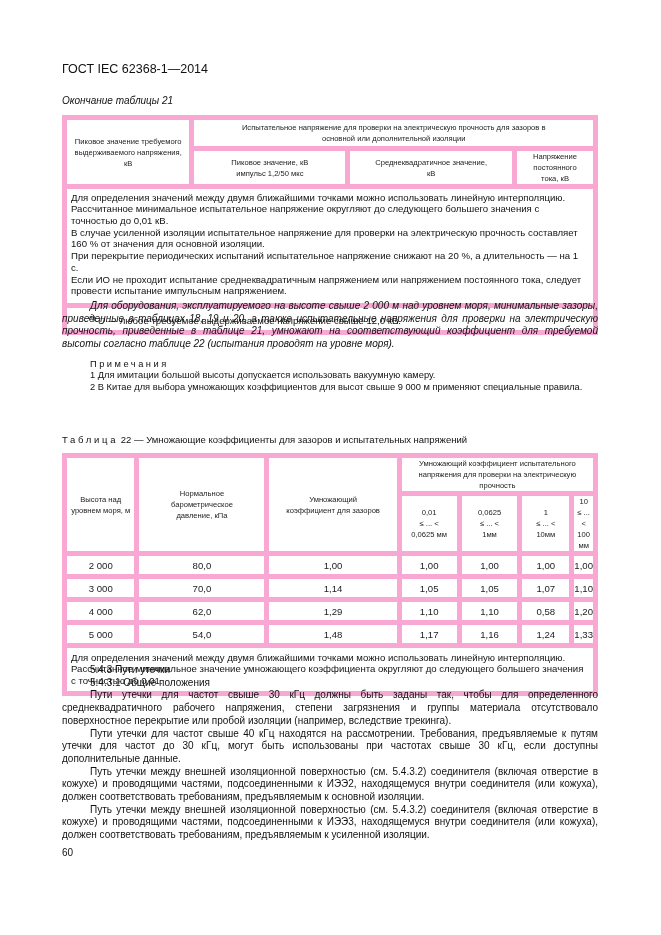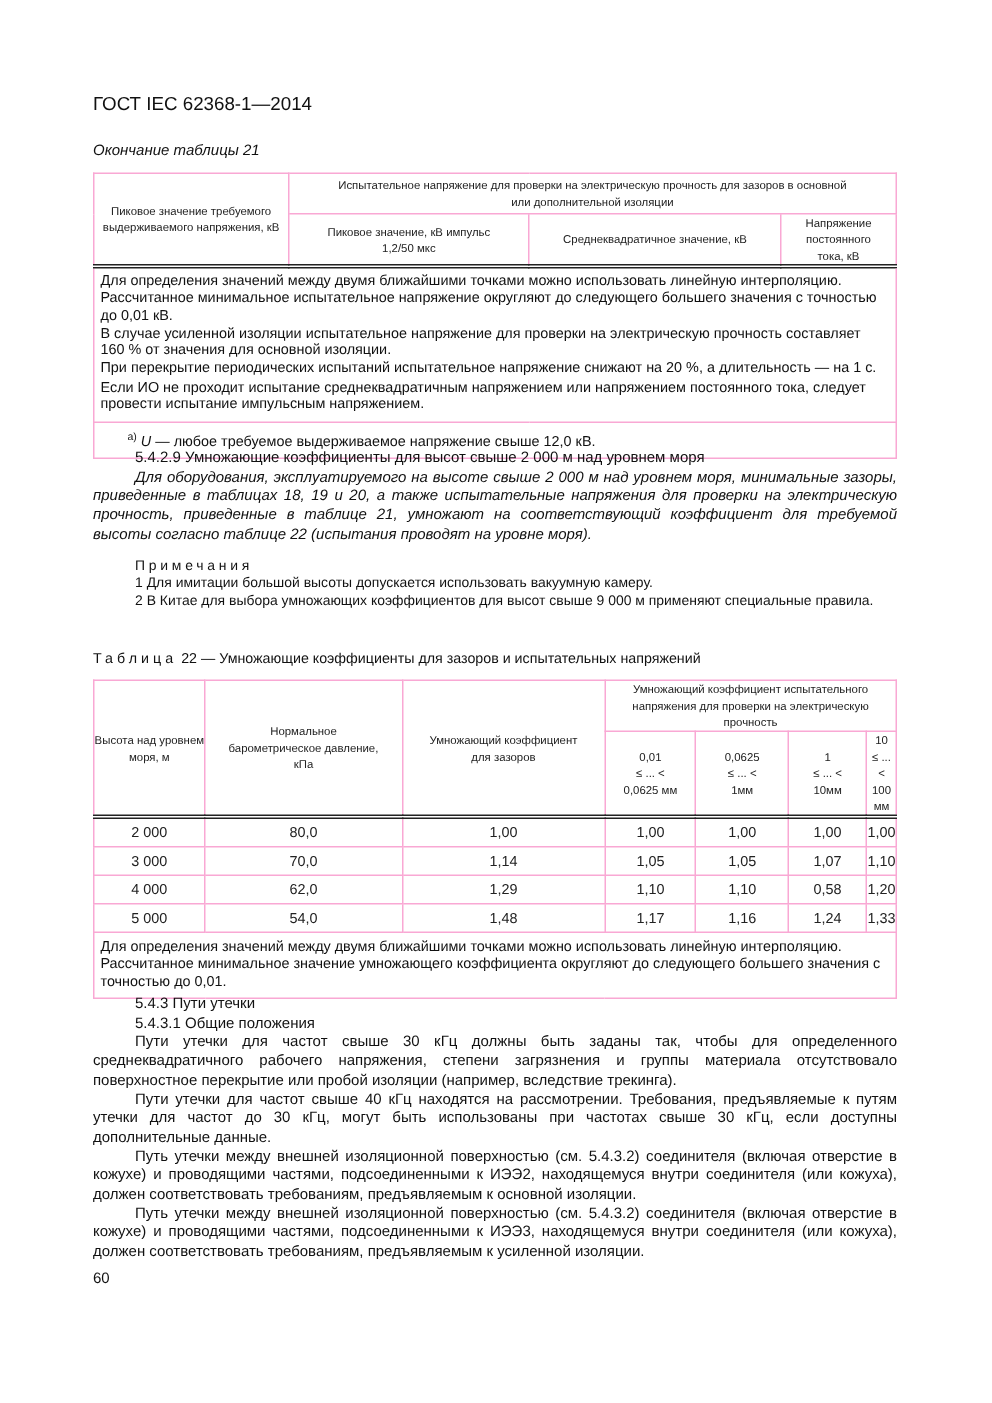--- a/index.html
+++ b/index.html
@@ -2,21 +2,21 @@
 <html><head>
 <meta charset="utf-8">
 <style>
   html, body { margin: 0; padding: 0; background: #ffffff; }
   body { width: 661px; height: 935px; position: relative; overflow: hidden;
          font-family: "Liberation Sans", sans-serif; color: #111; }
   .abs { position: absolute; }
   .hdr { left: 62px; top: 62px; font-size: 12.5px; font-weight: normal; }
   .cont { left: 62px; top: 95px; font-size: 10px; font-style: italic; }
   table { border-collapse: collapse; position: absolute; }
-  td { border: 1px solid #f9a8d4; padding: 0; text-align: center; vertical-align: middle;
+  td { border: 5px solid #f9a8d4; padding: 0; text-align: center; vertical-align: middle;
        font-size: 7.6px; line-height: 11px; color: #222; }
   .t21 { left: 62px; top: 115px; width: 536px; }
   .notes { text-align: left; font-size: 9.6px; line-height: 11.3px; padding: 3px 5px 5px 4px; color:#111; }
   .notes p { margin: 0 0 1px 0; }
   .fn { text-align: left; font-size: 9.6px; padding: 4px 0 4px 22px; color:#111; }
   .body { font-size: 10px; line-height: 12.7px; left: 62px; width: 536px; text-align: justify; }
   .ind { text-indent: 28px; margin: 0; }
   .it { font-style: italic; }
   .notehdr { letter-spacing: 2.5px; }
   .cap { left: 62px; top: 434px; font-size: 9.5px; }
@@ -54,21 +54,20 @@
   </tr>
   <tr>
     <td colspan="4" class="fn">
       <sup style="font-size:7px">a)</sup> <i>U</i><span> — любое </span><b>требуемое выдерживаемое напряжение</b><span> свыше 12,0 кВ.</span>
     </td>
   </tr>
 </tbody>
   </table>
 
 <div class="abs body" style="top:300px;">
-  <p class="ind">5.4.2.9 Умножающие коэффициенты для высот свыше 2 000 м над уровнем моря</p>
   <p class="ind it"><span>Для оборудования, эксплуатируемого на высоте свыше 2 000 м над уровнем моря, минимальные </span><b>зазоры</b><span>, приведенные в таблицах 18, 19 и 20, а также испытательные напряжения для проверки на электрическую прочность, приведенные в таблице 21, умножают на соответствующий коэффициент для требуемой высоты согласно таблице 22 (испытания проводят на уровне моря).</span></p>
   <div style="font-size:9.3px; line-height:11.5px; margin-top:8px;">
     <p class="ind notehdr">Примечания</p>
     <p class="ind">1 Для имитации большой высоты допускается использовать вакуумную камеру.</p>
     <p class="ind">2 В Китае для выбора умножающих коэффициентов для высот свыше 9 000 м применяют специальные правила.</p>
   </div>
 </div>
 
 <div class="abs cap"><span class="sp">Таблица</span> <span>22 — Умножающие коэффициенты для зазоров и испытательных напряжений</span></div>
 

